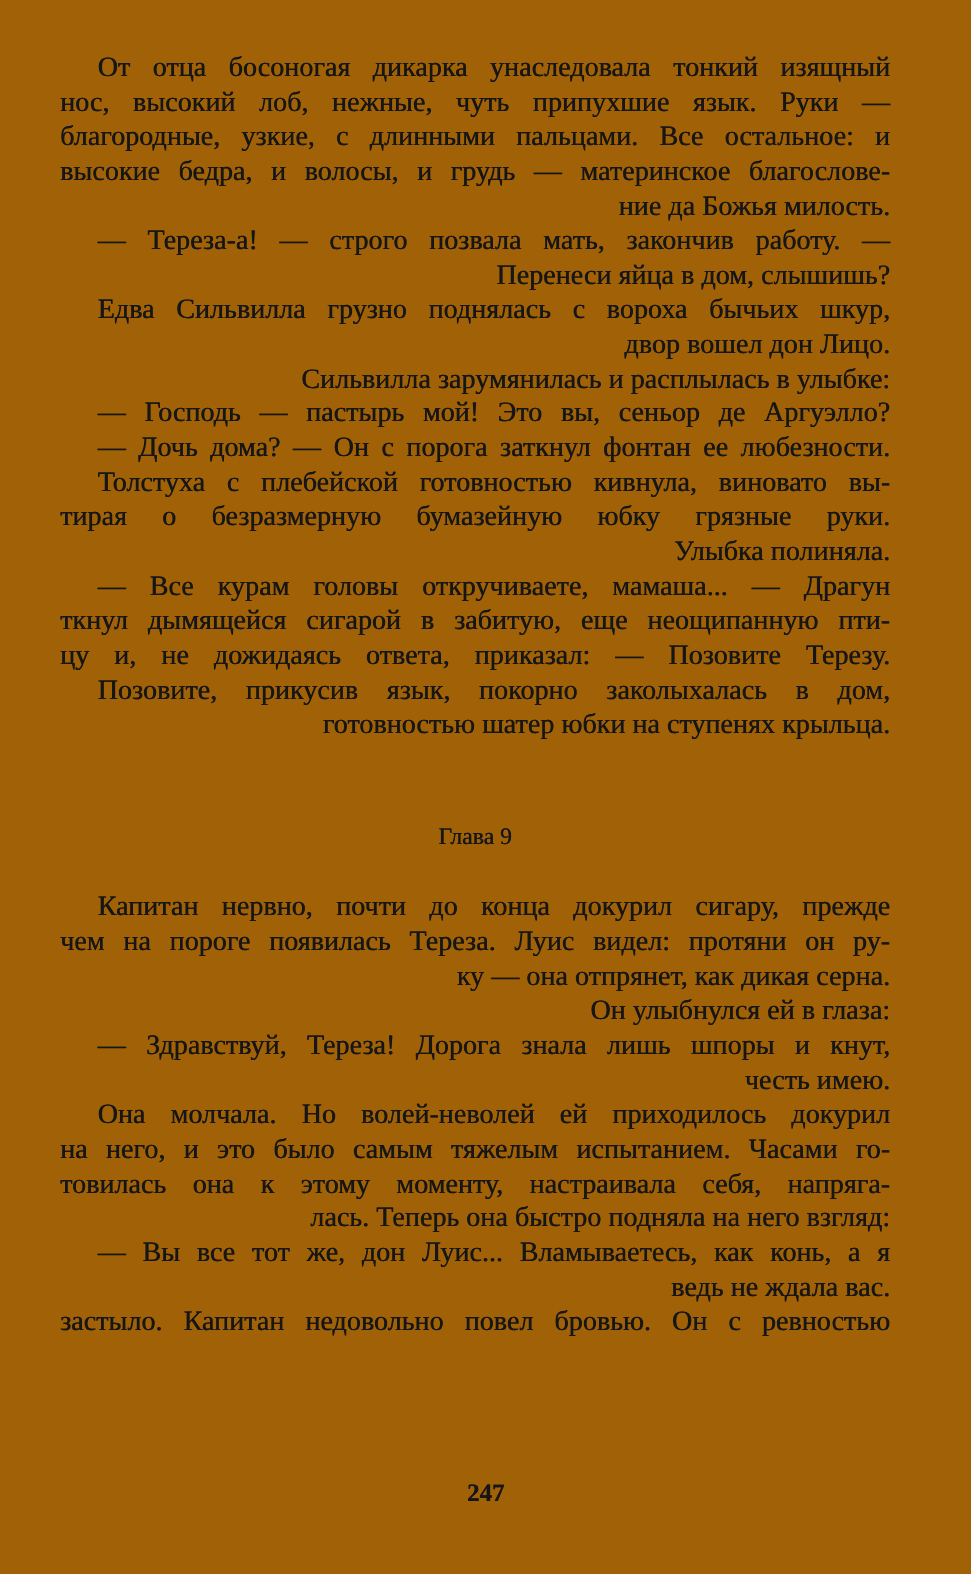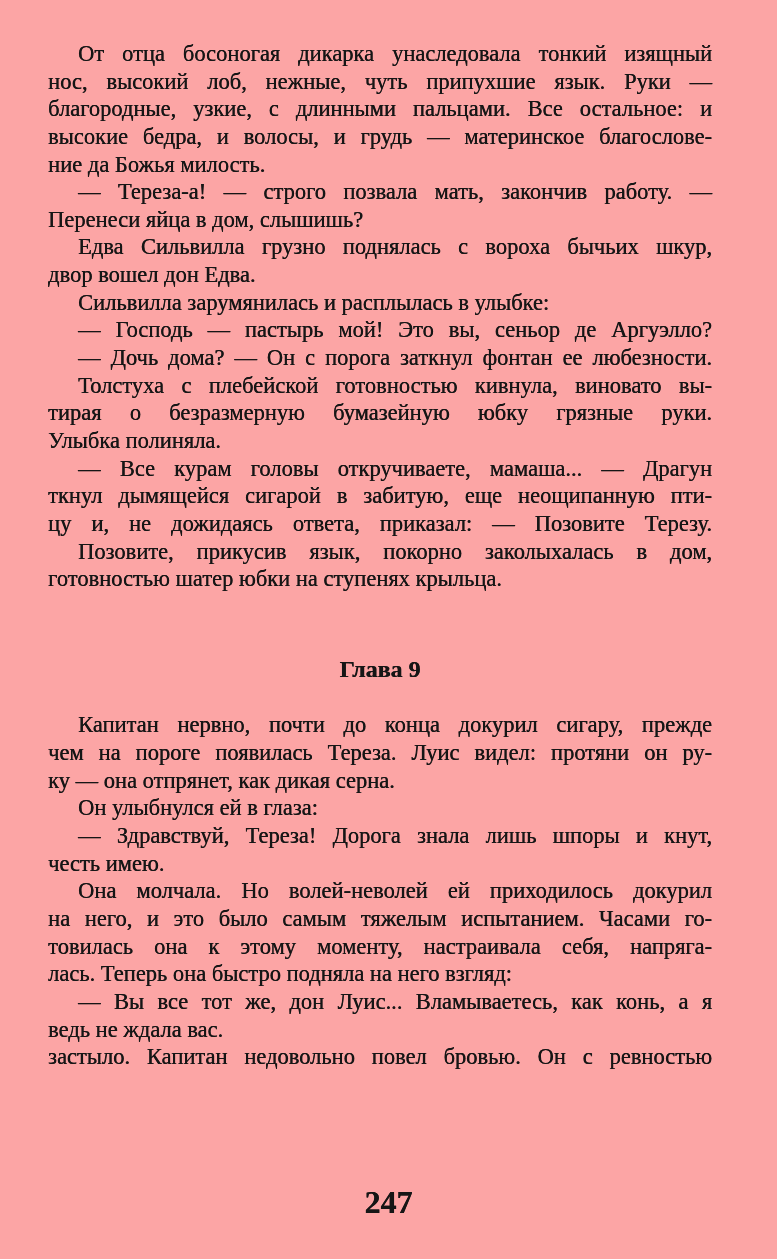--- a/index.html
+++ b/index.html
@@ -4,82 +4,82 @@
 <style>
   html, body {
     margin: 0;
     padding: 0;
     background: #ffffff;
   }
   .page {
     position: relative;
     width: 777px;
     height: 1259px;
-    background: #fca5a5;
+    background: #a16207;
     color: #161616;
     font-family: "Liberation Serif", "DejaVu Serif", serif;
     overflow: hidden;
   }
   .text-column {
     position: absolute;
     left: 48px;
     top: 40px;
     width: 664px;
   }
   .line {
     font-size: 22.5px;
     line-height: 27.65px;
     height: 27.65px;
-    text-align: left;
+    text-align: right;
     text-shadow: 0.35px 0 0 currentColor;
     white-space: normal;
     overflow: visible;
   }
   .line.j {
     text-align: justify;
     text-align-last: justify;
   }
   .line.ind {
     text-indent: 30px;
   }
   .chapter-heading {
-    font-size: 24px;
-    font-weight: bold;
+    font-size: 19px;
+    font-weight: normal;
     line-height: 27.65px;
     height: 27.65px;
     text-align: center;
     margin-top: 63px;
     margin-bottom: 28px;
     text-shadow: 0.35px 0 0 currentColor;
   }
   .page-number {
     position: absolute;
     top: 1184px;
     left: 0;
     width: 100%;
     text-align: center;
-    font-size: 32px;
+    font-size: 20px;
     font-weight: bold;
     text-shadow: 0.35px 0 0 currentColor;
   }
 </style>
 </head>
 <body>
 
 <main class="page">
   <div class="text-column">
       <div class="line j ind">От отца босоногая дикарка унаследовала тонкий изящный</div>
       <div class="line j">нос, высокий лоб, нежные, чуть припухшие язык. Руки —</div>
       <div class="line j">благородные, узкие, с длинными пальцами. Все остальное: и</div>
       <div class="line j">высокие бедра, и волосы, и грудь — материнское благослове-</div>
       <div class="line">ние да Божья милость.</div>
       <div class="line j ind">— Тереза-а! — строго позвала мать, закончив работу. —</div>
       <div class="line">Перенеси яйца в дом, слышишь?</div>
       <div class="line j ind">Едва Сильвилла грузно поднялась с вороха бычьих шкур,</div>
-      <div class="line">двор вошел дон Едва.</div>
+      <div class="line">двор вошел дон Лицо.</div>
       <div class="line ind">Сильвилла зарумянилась и расплылась в улыбке:</div>
       <div class="line j ind">— Господь — пастырь мой! Это вы, сеньор де Аргуэлло?</div>
       <div class="line j ind">— Дочь дома? — Он с порога заткнул фонтан ее любезности.</div>
       <div class="line j ind">Толстуха с плебейской готовностью кивнула, виновато вы-</div>
       <div class="line j">тирая о безразмерную бумазейную юбку грязные руки.</div>
       <div class="line">Улыбка полиняла.</div>
       <div class="line j ind">— Все курам головы откручиваете, мамаша... — Драгун</div>
       <div class="line j">ткнул дымящейся сигарой в забитую, еще неощипанную пти-</div>
       <div class="line j">цу и, не дожидаясь ответа, приказал: — Позовите Терезу.</div>
       <div class="line j ind">Позовите, прикусив язык, покорно заколыхалась в дом,</div>

